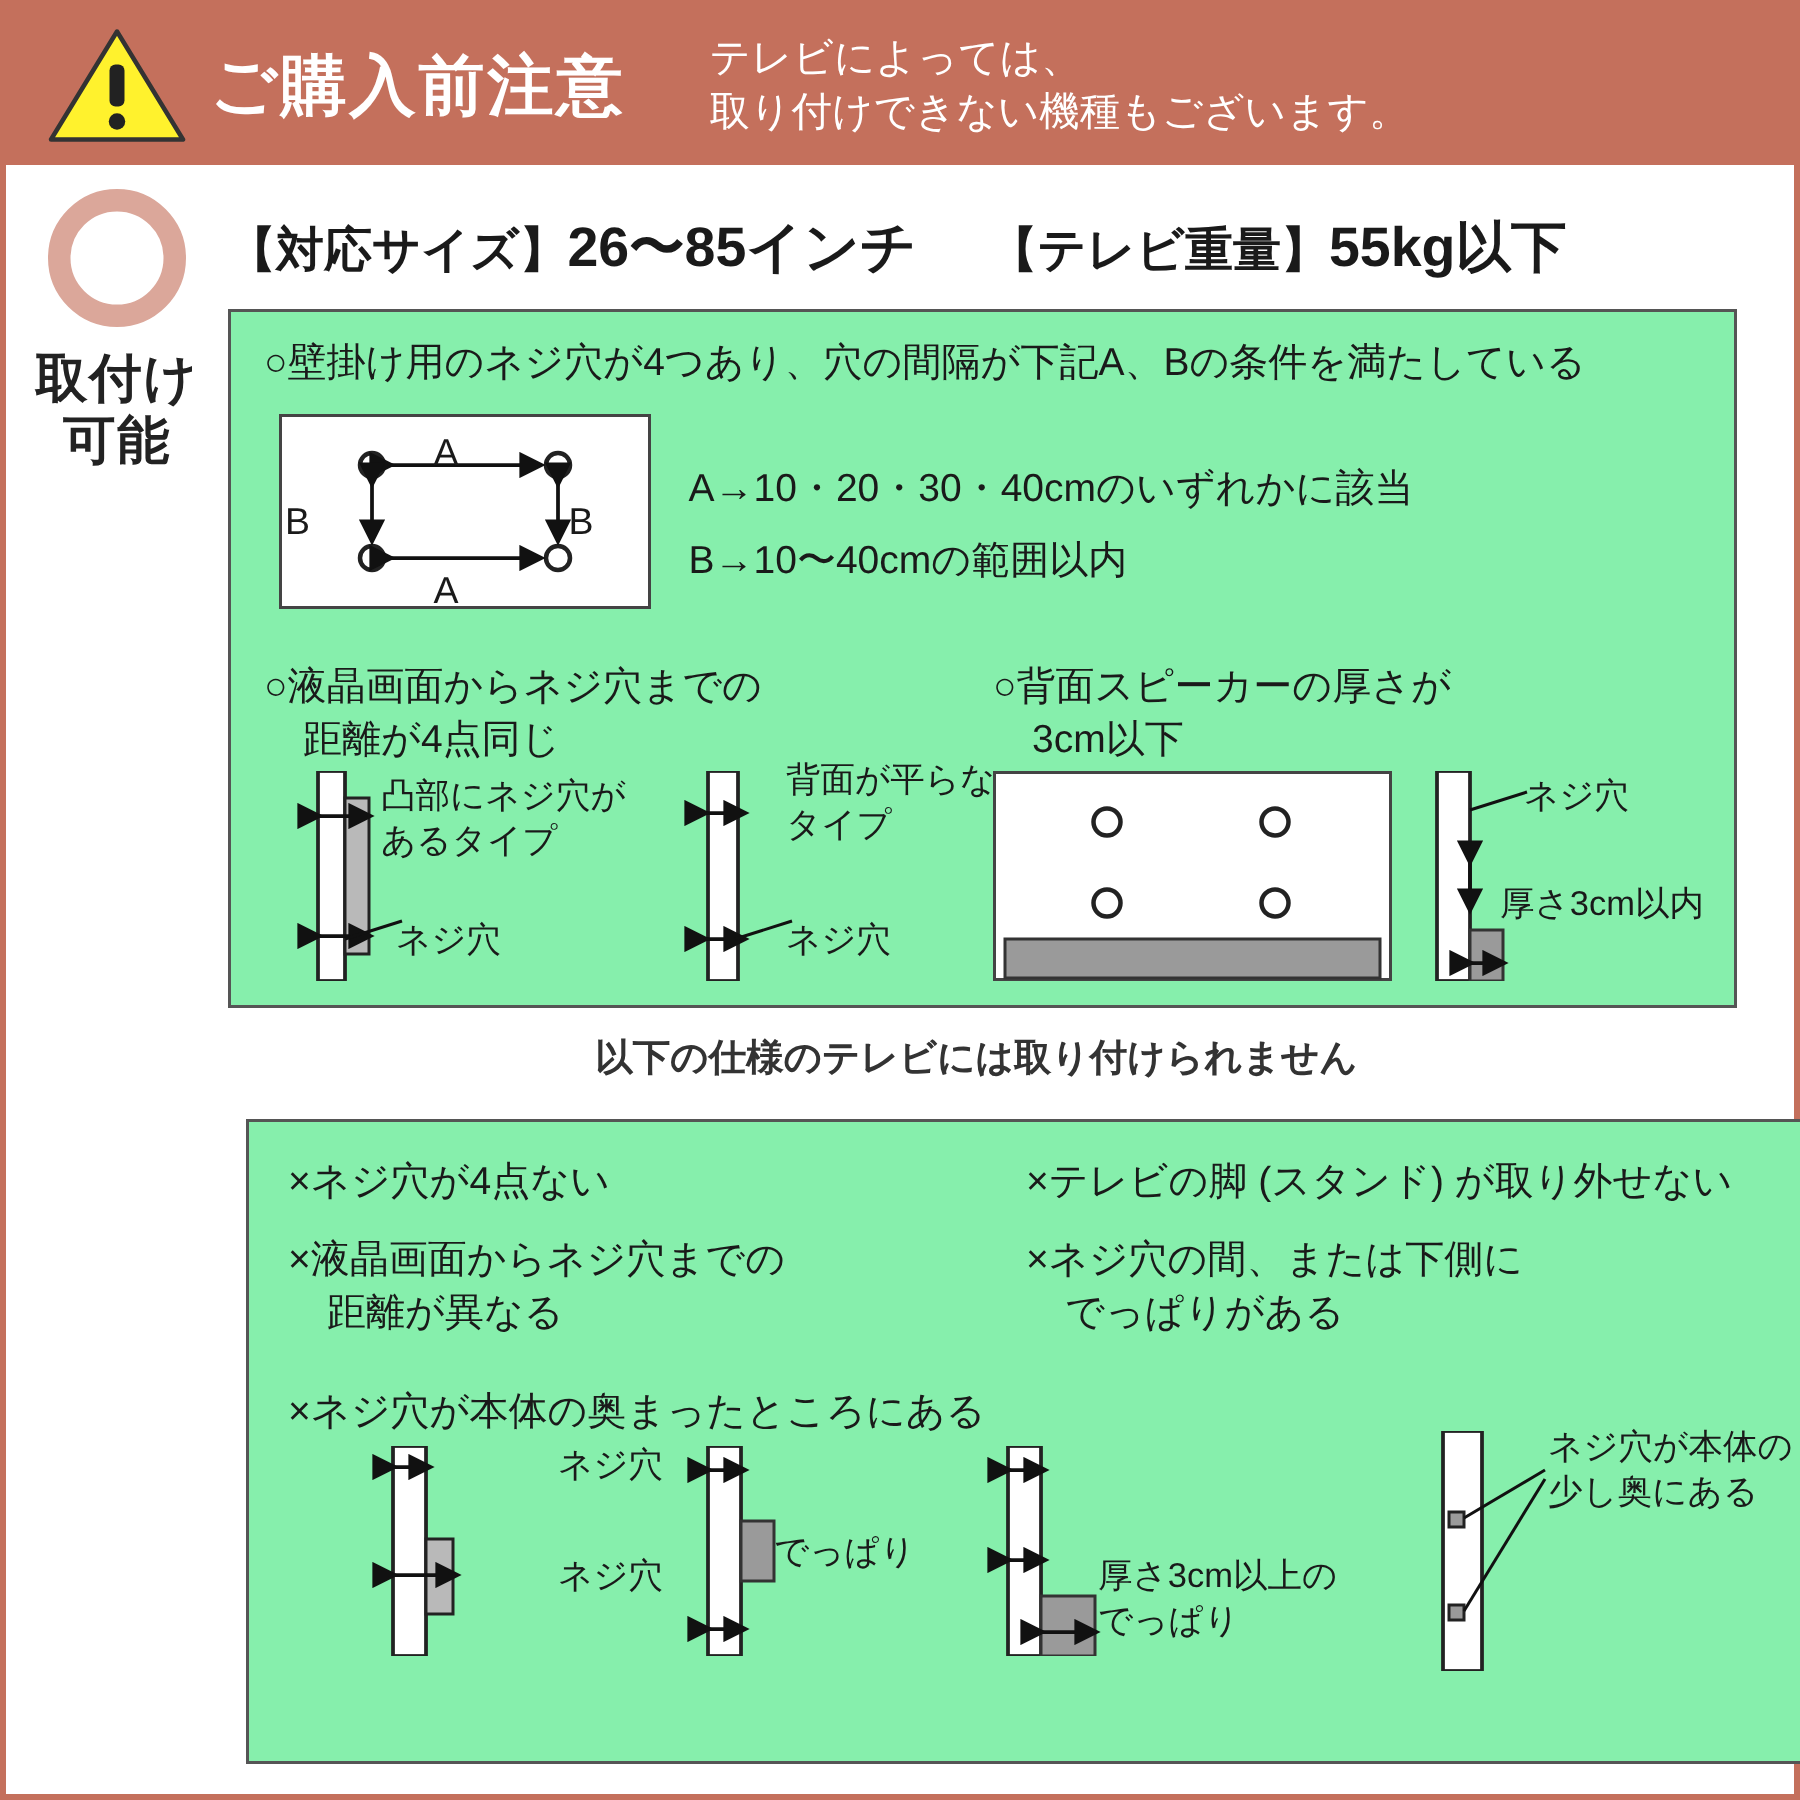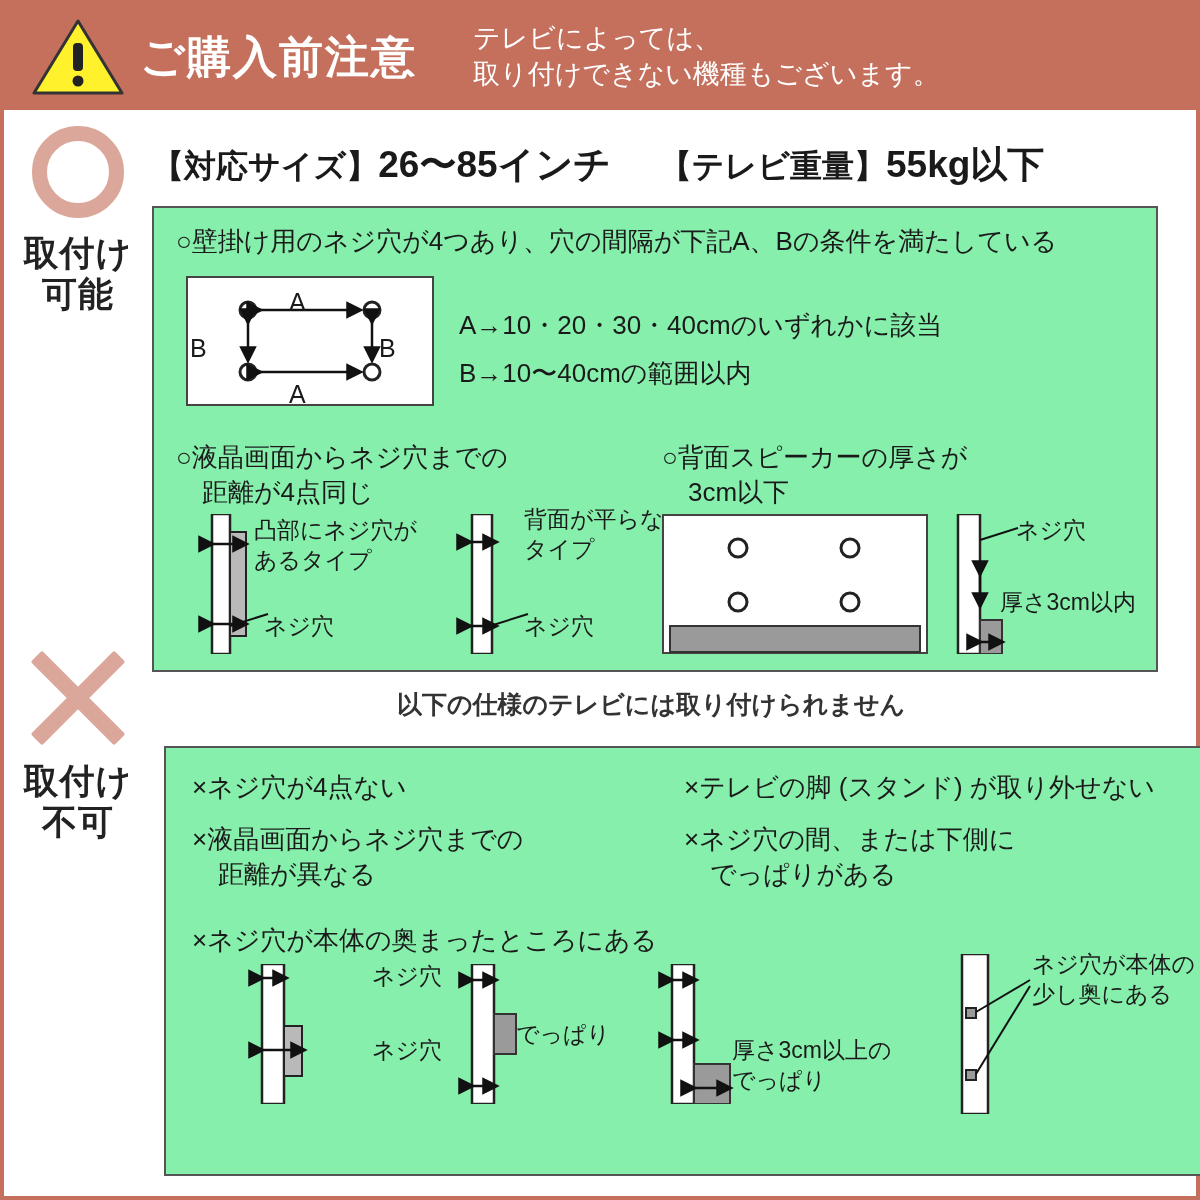--- a/index.html
+++ b/index.html
@@ -60,24 +60,20 @@
     <div class="header-title">ご購入前注意</div>
     <div class="header-sub">テレビによっては、
 取り付けできない機種もございます。</div>
   </div>
 
   <div class="rail">
     <div class="rail-ok">
       <div class="ring"></div>
       <div class="rail-label">取付け可能</div>
     </div>
-    <div class="rail-ng">
-      <div class="cross"></div>
-      <div class="rail-label">取付け不可</div>
-    </div>
   </div>
 
   <div class="content">
 
     <div class="spec-line">
       <span class="small">【対応サイズ】</span><span>26〜85インチ</span>
       <span style="display:inline-block;width:28px;"></span>
       <span class="small">【テレビ重量】</span><span>55kg以下</span>
     </div>
 

